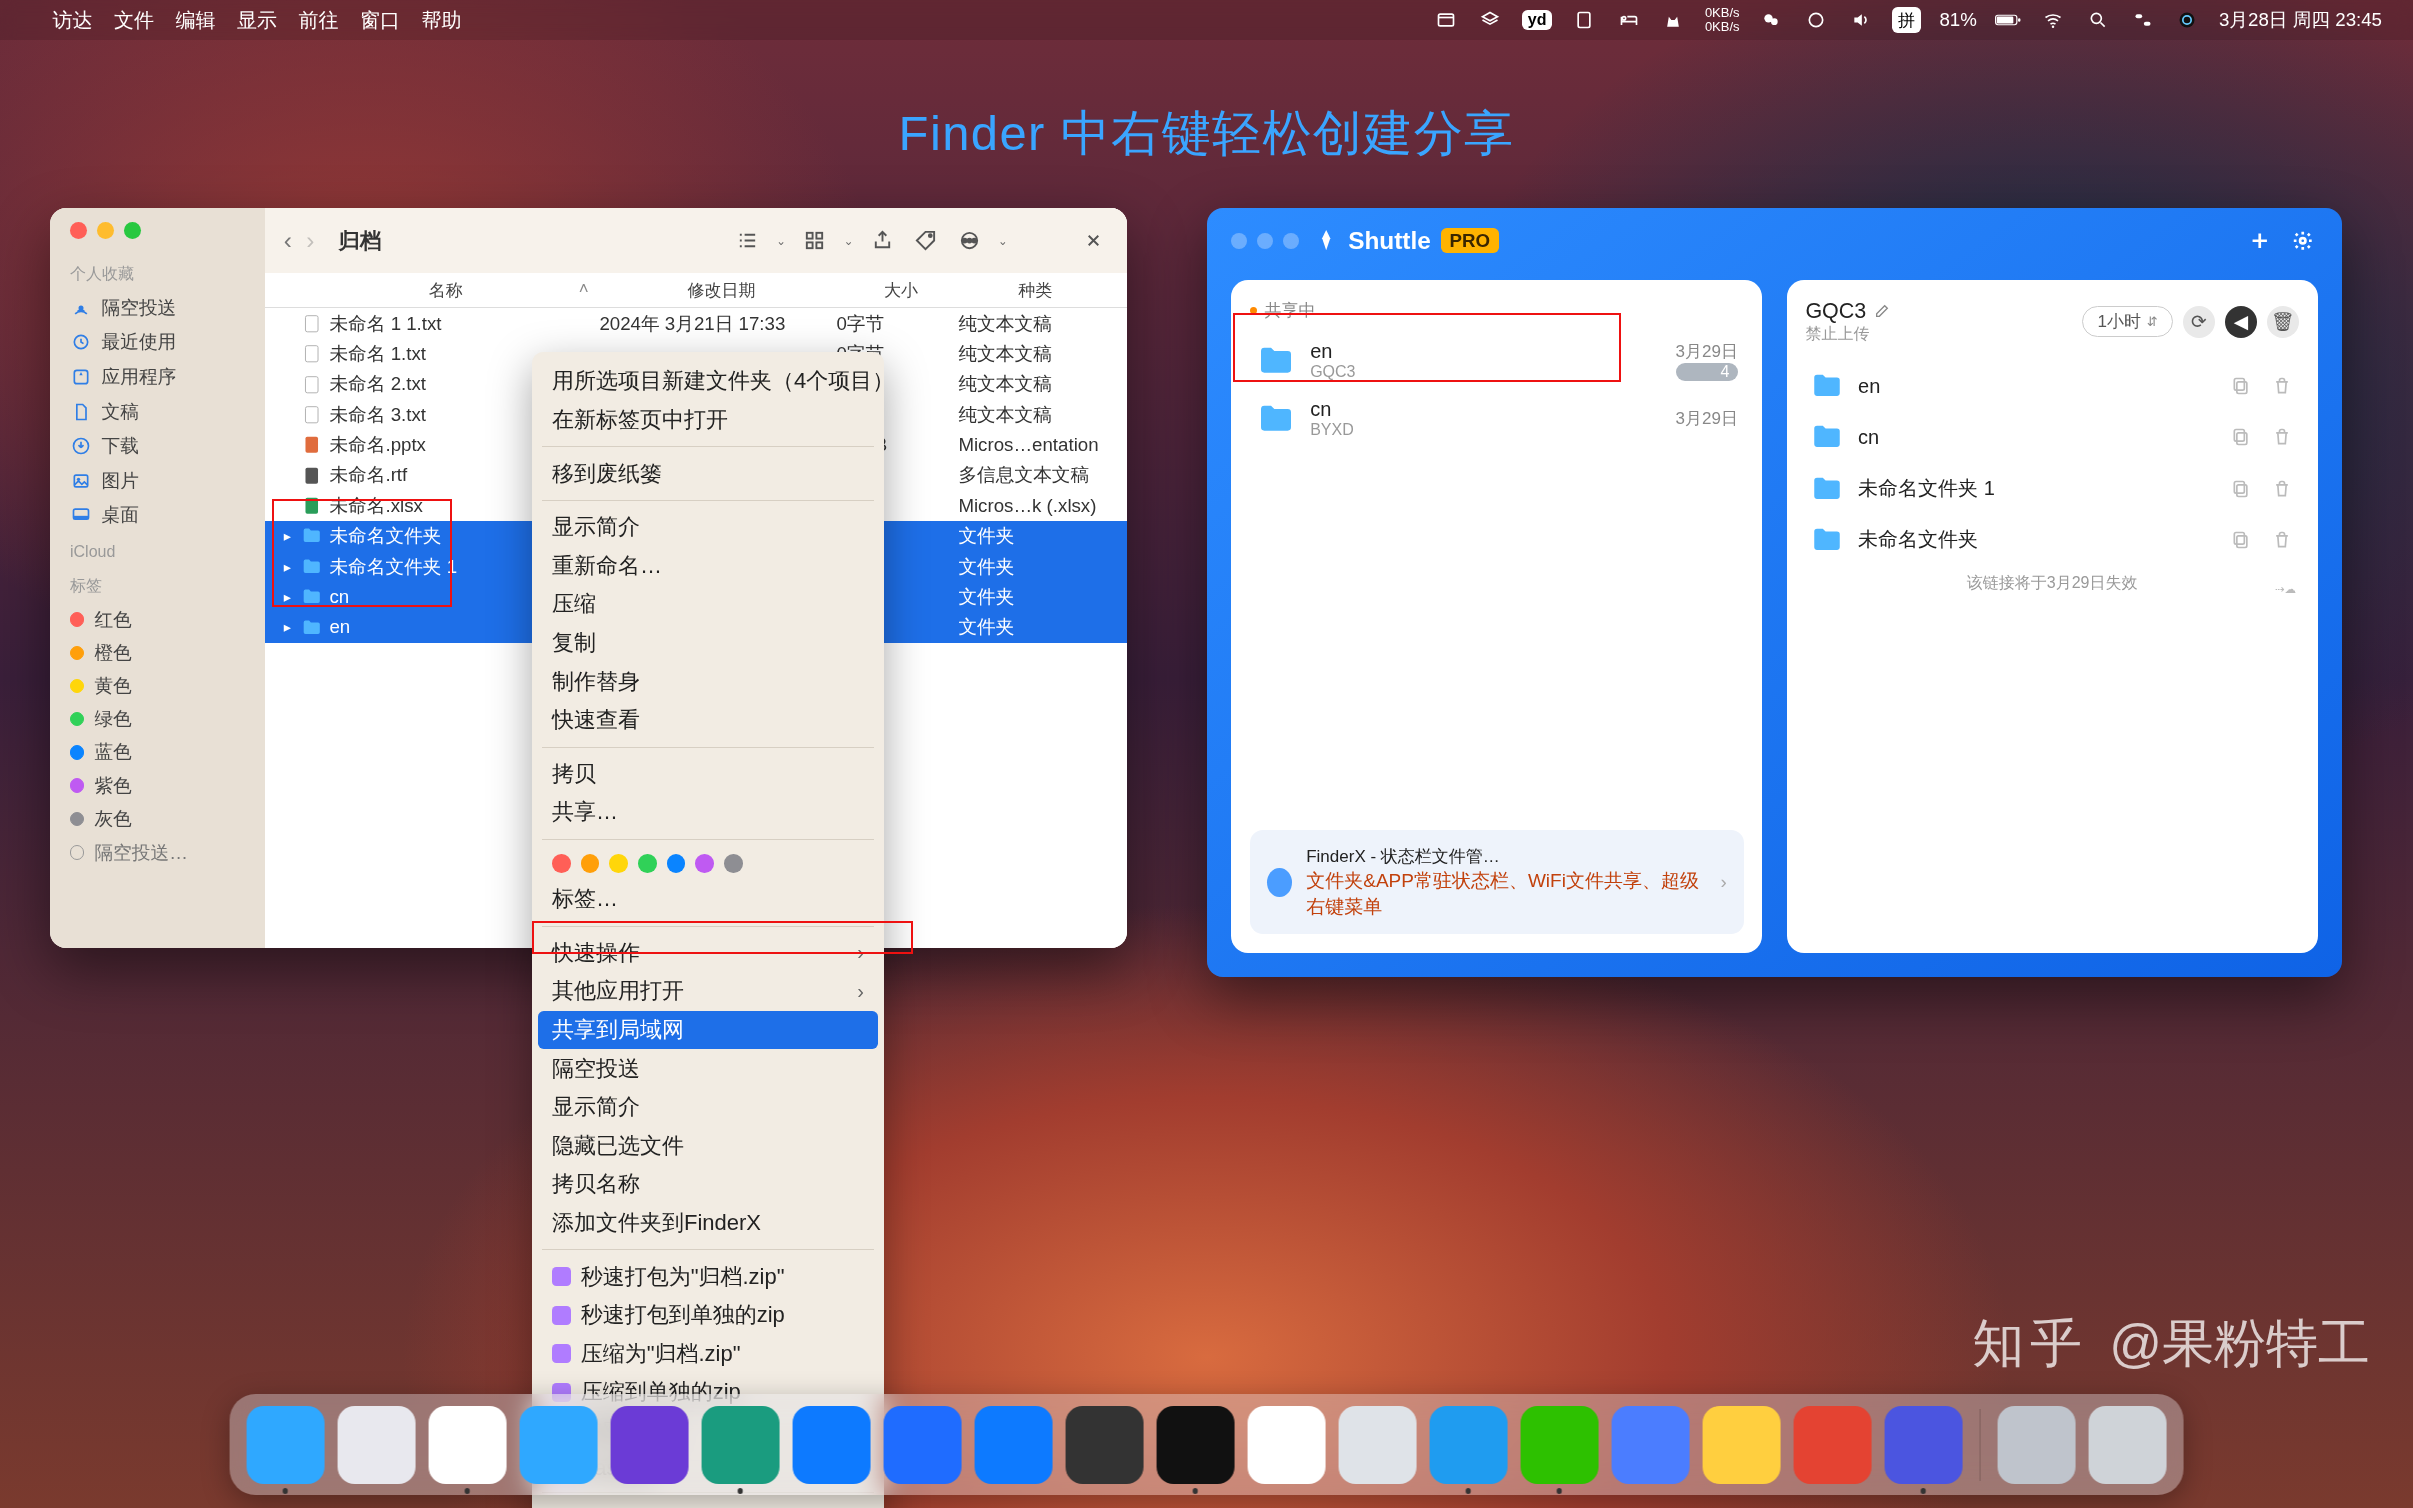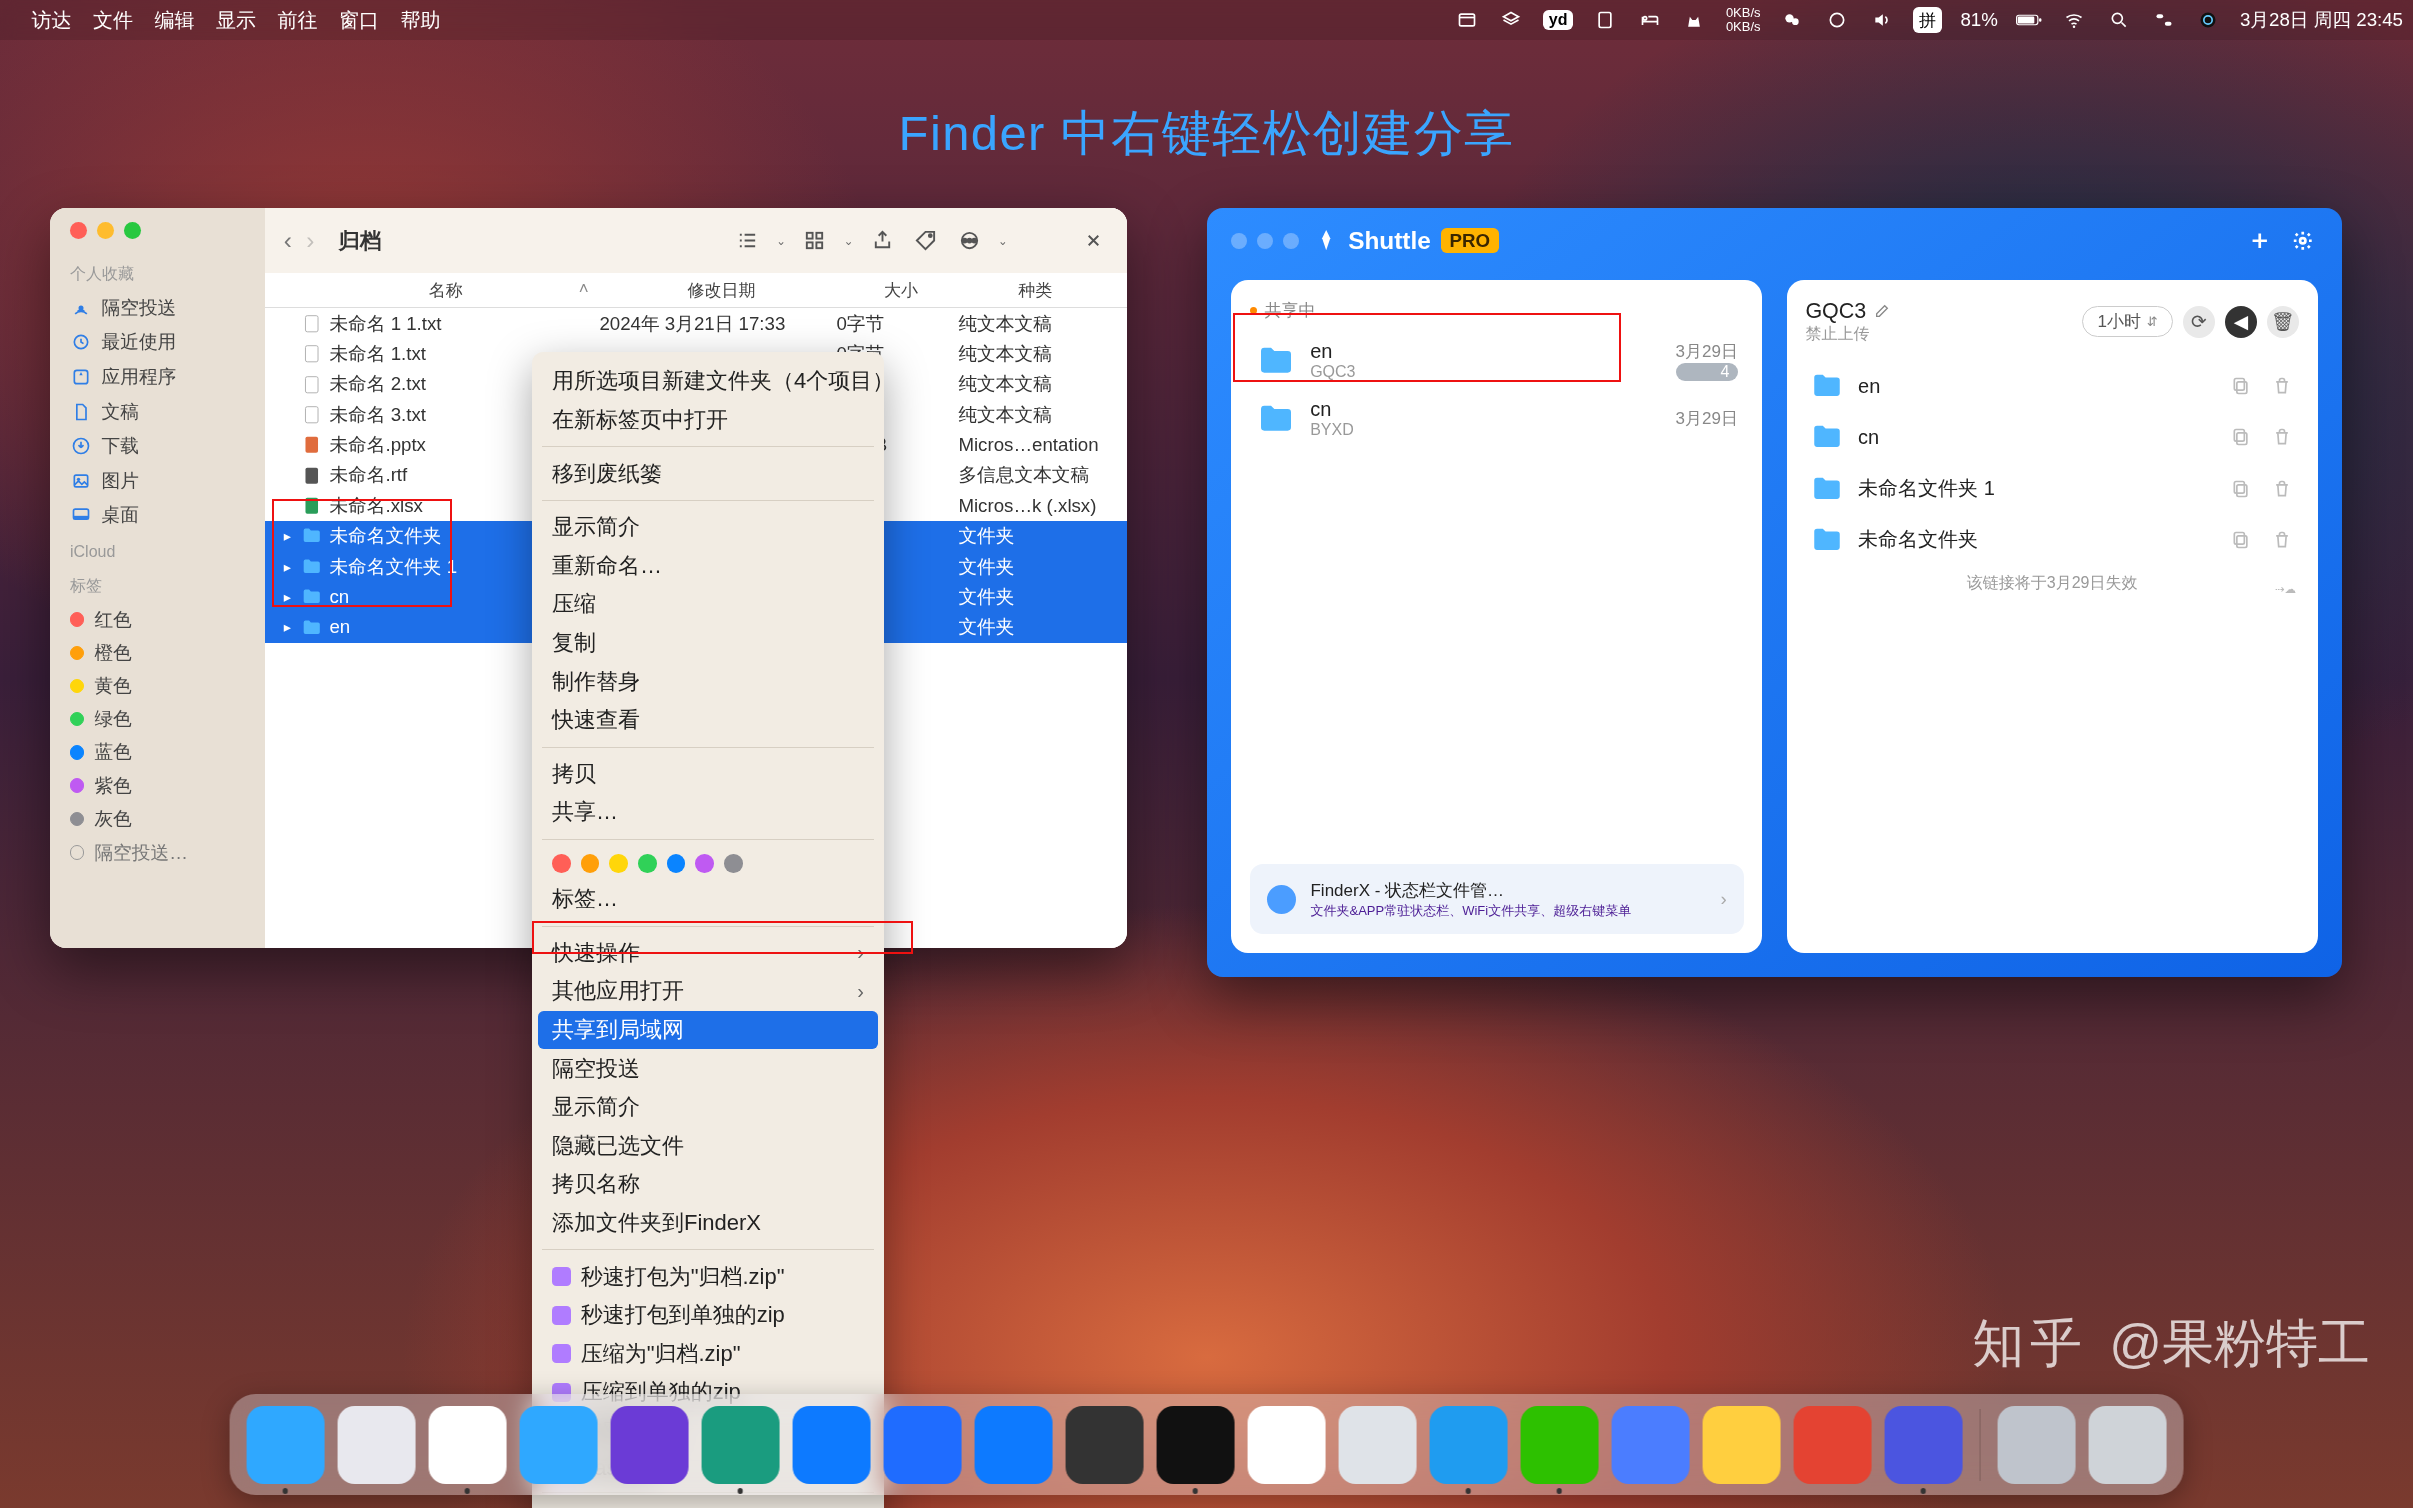--- a/index.html
+++ b/index.html
@@ -18,21 +18,21 @@
 }
 
 
 .menubar {
   position: absolute; left:0; top:0; right:0;
   height:40px;
   background: rgba(0,0,0,.12);
   backdrop-filter: blur(7.2px);
   display:flex; align-items:center;
   color:#fff; font-size:20px; font-weight:500;
-  padding:0 10px;
+  padding:0 31px;
 }
 .menubar .left, .menubar .right { display:flex; align-items:center; gap:21.5px; }
 .menubar .right { margin-left:auto; gap:18.7px; }
 .menubar .apple { font-size:23px; }
 .menubar .menu-item { cursor:default; }
 .menubar .status-icon { display:inline-flex; align-items:center; justify-content:center; width:26px; height:26px; }
 .menubar .status-icon svg { width:20px; height:20px; fill:#fff; }
 .menubar .net-speed { font-size:13px; line-height:14.4px; text-align:right; }
 .menubar .input-method { background:#fff; color:#000; border-radius:5.7px; padding:1.4px 5.7px; font-size:17px; }
 .menubar .battery-pct { font-size:18.7px; }
@@ -228,21 +228,21 @@
 
 .promo{
   margin-top:auto;
   background:#eef3fb;
   border-radius:13px;
   padding:14.4px 17px;
   display:flex; align-items:center; gap:14.4px;
 }
 .promo .dot{ width:29px;height:29px;border-radius:50%;background:#4b9dff; }
 .promo .txt .t1{ font-size:17px; color:#222; font-weight:500;}
-.promo .txt .t2{ font-size:13px; color:#4c1d95; }
+.promo .txt .t2{ font-size:19px; color:#c2410c; }
 .promo .chev{ margin-left:auto; color:#aaa; font-size:18.7px; }
 
 
 .card-right .card-head{ display:flex; align-items:center; }
 .card-right .title-edit{ font-size:21.5px; color:#222; font-weight:500; display:flex;align-items:center;gap:7.2px; }
 .card-right .sub{ font-size:16px;color:#999; }
 .card-right .head-controls{ margin-left:auto; display:flex; align-items:center; gap:10px; }
 .card-right .dur-btn{ border:1.4px solid #ccc;border-radius:718px;padding:2.9px 14.4px;font-size:17px;color:#555;display:flex;align-items:center;gap:5.7px; }
 .card-right .hc-ic{ width:32px;height:32px;border-radius:50%;background:#333;color:#fff;display:inline-flex;align-items:center;justify-content:center;font-size:18.7px;}
 .card-right .hc-ic.light{ background:#e9e9e9;color:#555;}

